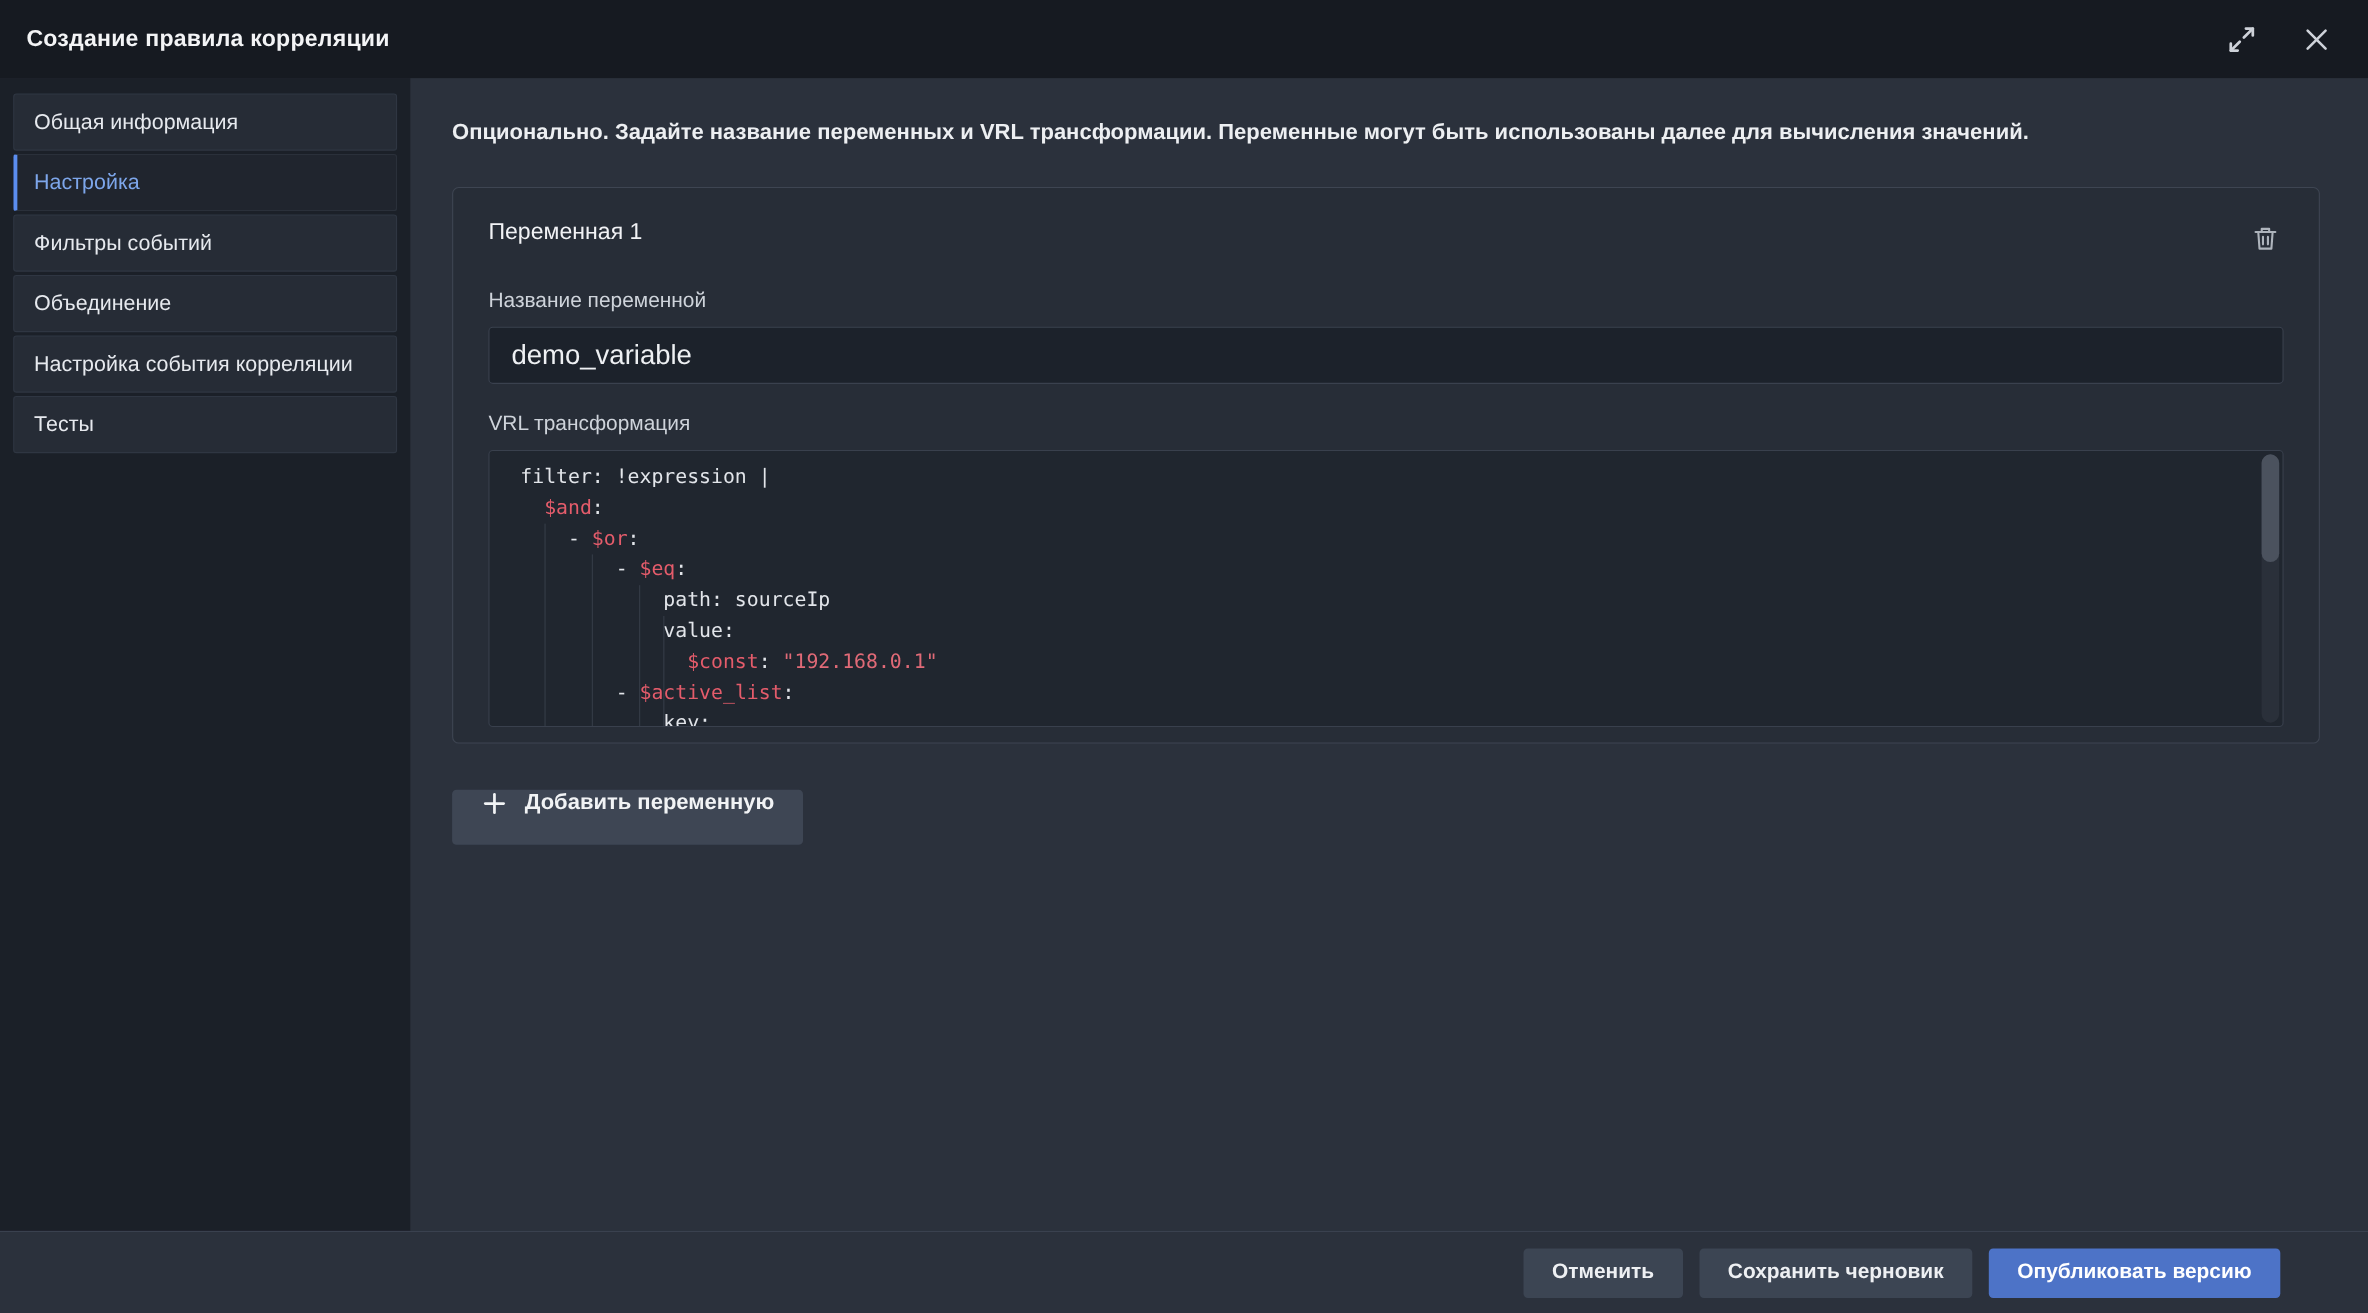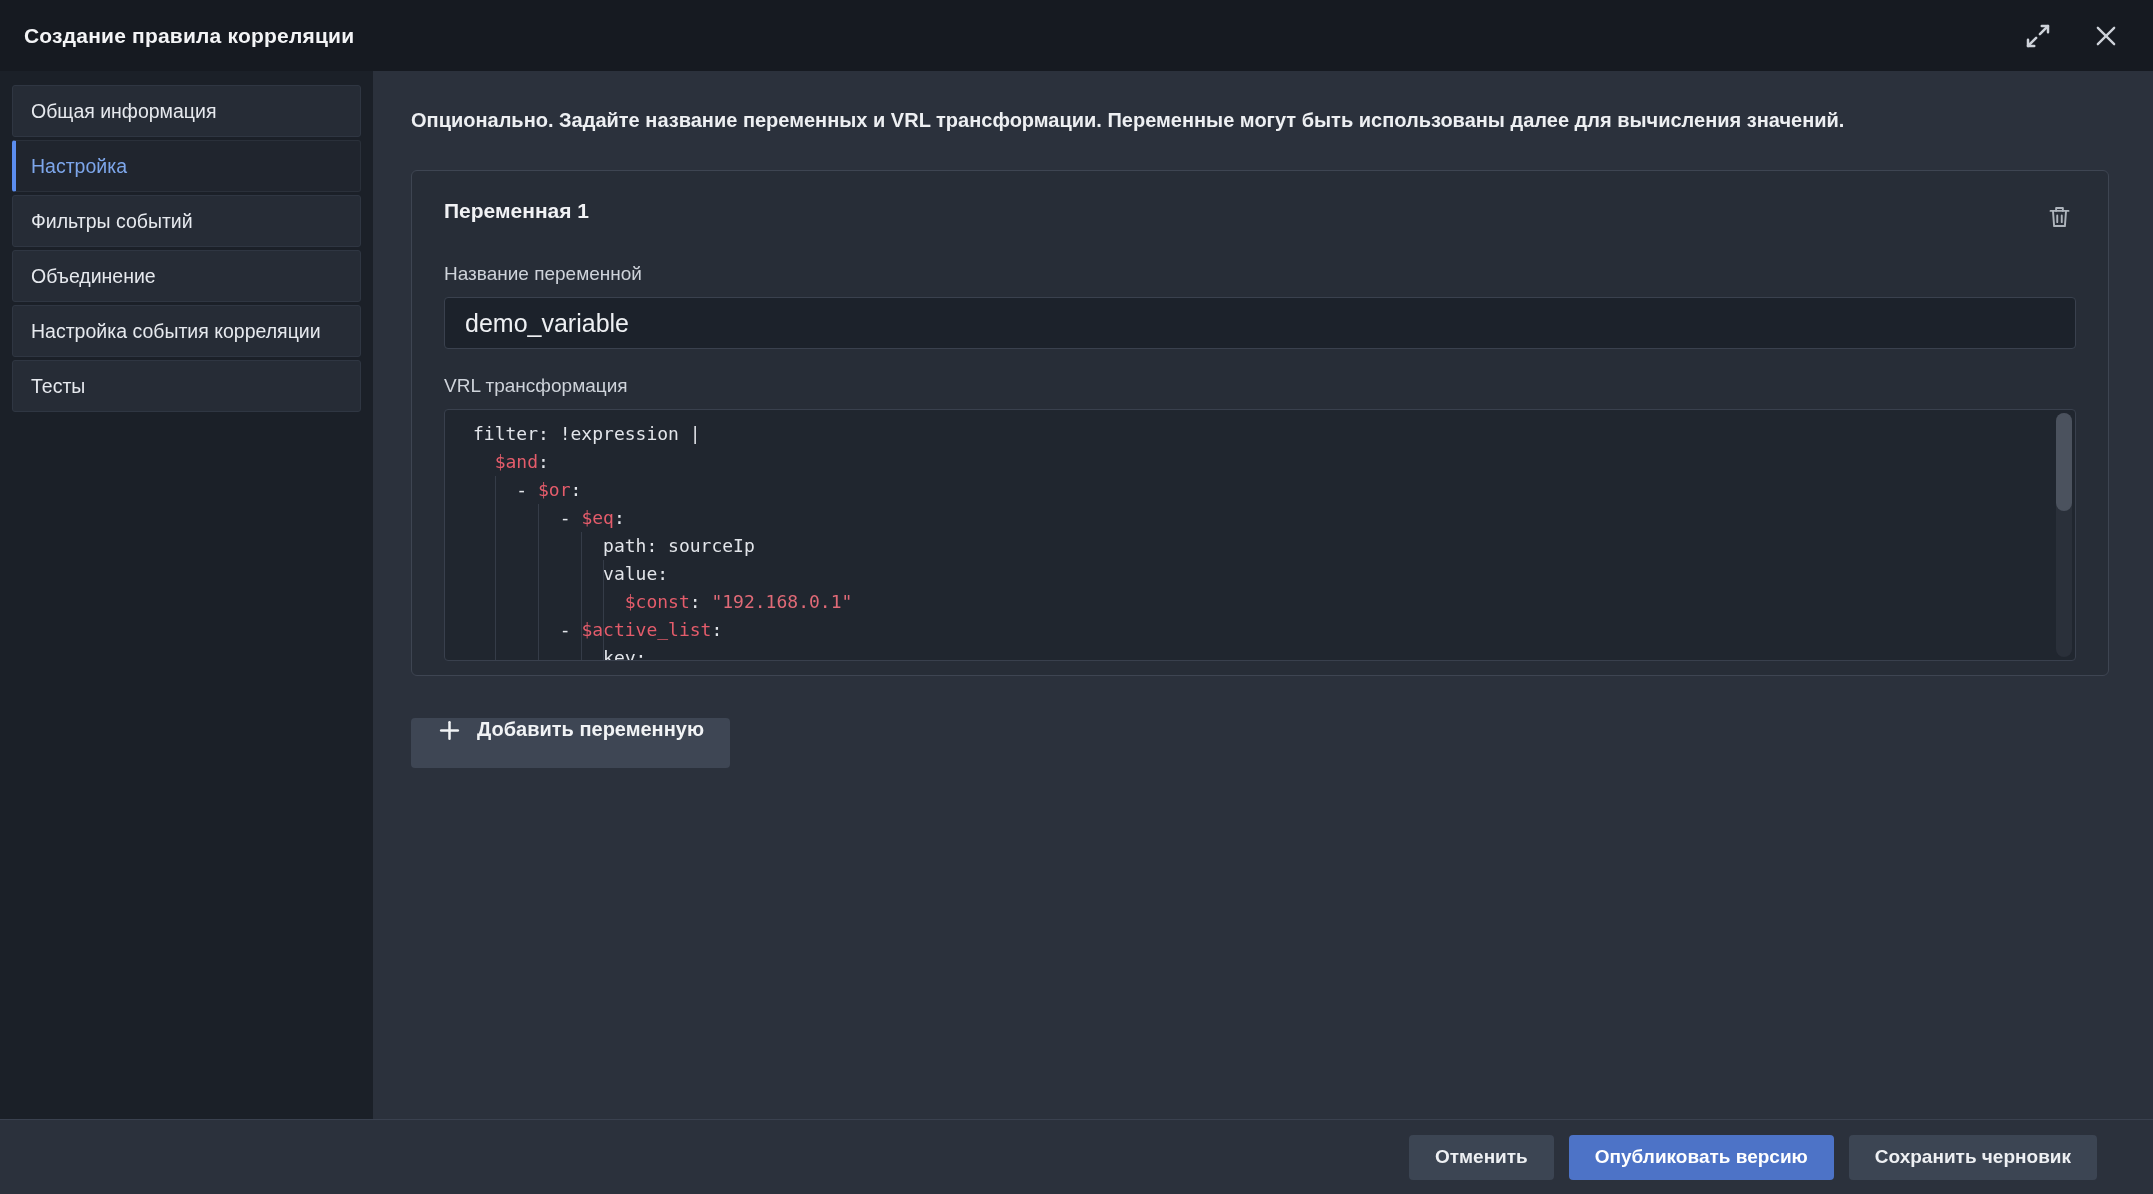--- a/index.html
+++ b/index.html
@@ -30,21 +30,21 @@
     background:#20252e; border-color:#2a303a; border-left:4px solid #5b8def;
     padding-left:15px; color:#7da6ea;
   }
 
   .main { flex:1; padding:36px 44px 0 38px; min-width:0; }
   .description { font-size:20px; font-weight:bold; color:#edeff2; line-height:1.35; }
 
   
   .card { margin-top:36px; background:#272d37; border:1px solid #3e4552; border-radius:6px; padding:28px 32px 14px 32px; }
   .card-head { display:flex; align-items:flex-start; justify-content:space-between; margin-bottom:30px; }
-  .card-title { font-size:21px; font-weight:bold; color:#f1f2f5; }
+  .card-title { font-size:21px; font-weight:normal; color:#f1f2f5; }
   .trash-btn { color:#aeb4bc; cursor:pointer; width:34px; height:34px; display:flex; align-items:center; justify-content:center; }
 
   .field-label { font-size:19px; color:#ced3da; margin-bottom:12px; }
   .text-input {
     height:52px; width:100%; background:#1c222b; border:1px solid #3a414e; border-radius:4px;
     padding:0 20px; font-size:25px; color:#eef0f3; margin-bottom:26px; outline:none;
     font-family:"Liberation Sans", sans-serif; display:block;
   }
 
   
@@ -69,21 +69,21 @@
   
   .add-btn {
     margin-top:42px; display:inline-flex; gap:15px; height:50px; padding:0 26px;
     background:#3e4654; border-radius:4px; font-size:20px; font-weight:bold; color:#f1f3f5; cursor:pointer;
   }
   .add-btn svg { display:block; }
 
   
   .footer {
     flex:0 0 75px; border-top:1px solid #3a414f; background:#2b313c;
-    display:flex; align-items:center; justify-content:flex-end; gap:15px; padding-right:56px;
+    display:flex; align-items:center; justify-content:flex-end; gap:15px; padding-right:80px;
   }
   .btn {
     height:45px; padding:0 26px; border-radius:4px; display:flex; align-items:center;
     font-size:19px; font-weight:bold; cursor:pointer; border:none; white-space:nowrap;
     font-family:"Liberation Sans", sans-serif;
   }
   .btn-dark { background:#3c4553; color:#eef0f3; }
   .btn-primary { background:#4d73c7; color:#ffffff; }
 </style>
 </head>
@@ -173,17 +173,17 @@
             <line x1="4" y1="12" x2="20" y2="12"></line>
           </svg>
         </span>
         <span>Добавить переменную</span>
       </div>
     </div>
   </div>
 
   <div class="footer">
     <button class="btn btn-dark">Отменить</button>
+    <button class="btn btn-dark">Сохранить черновик</button>
     <button class="btn btn-primary">Опубликовать версию</button>
-    <button class="btn btn-dark">Сохранить черновик</button>
   </div>
 
 </div>
 
 </body></html>

